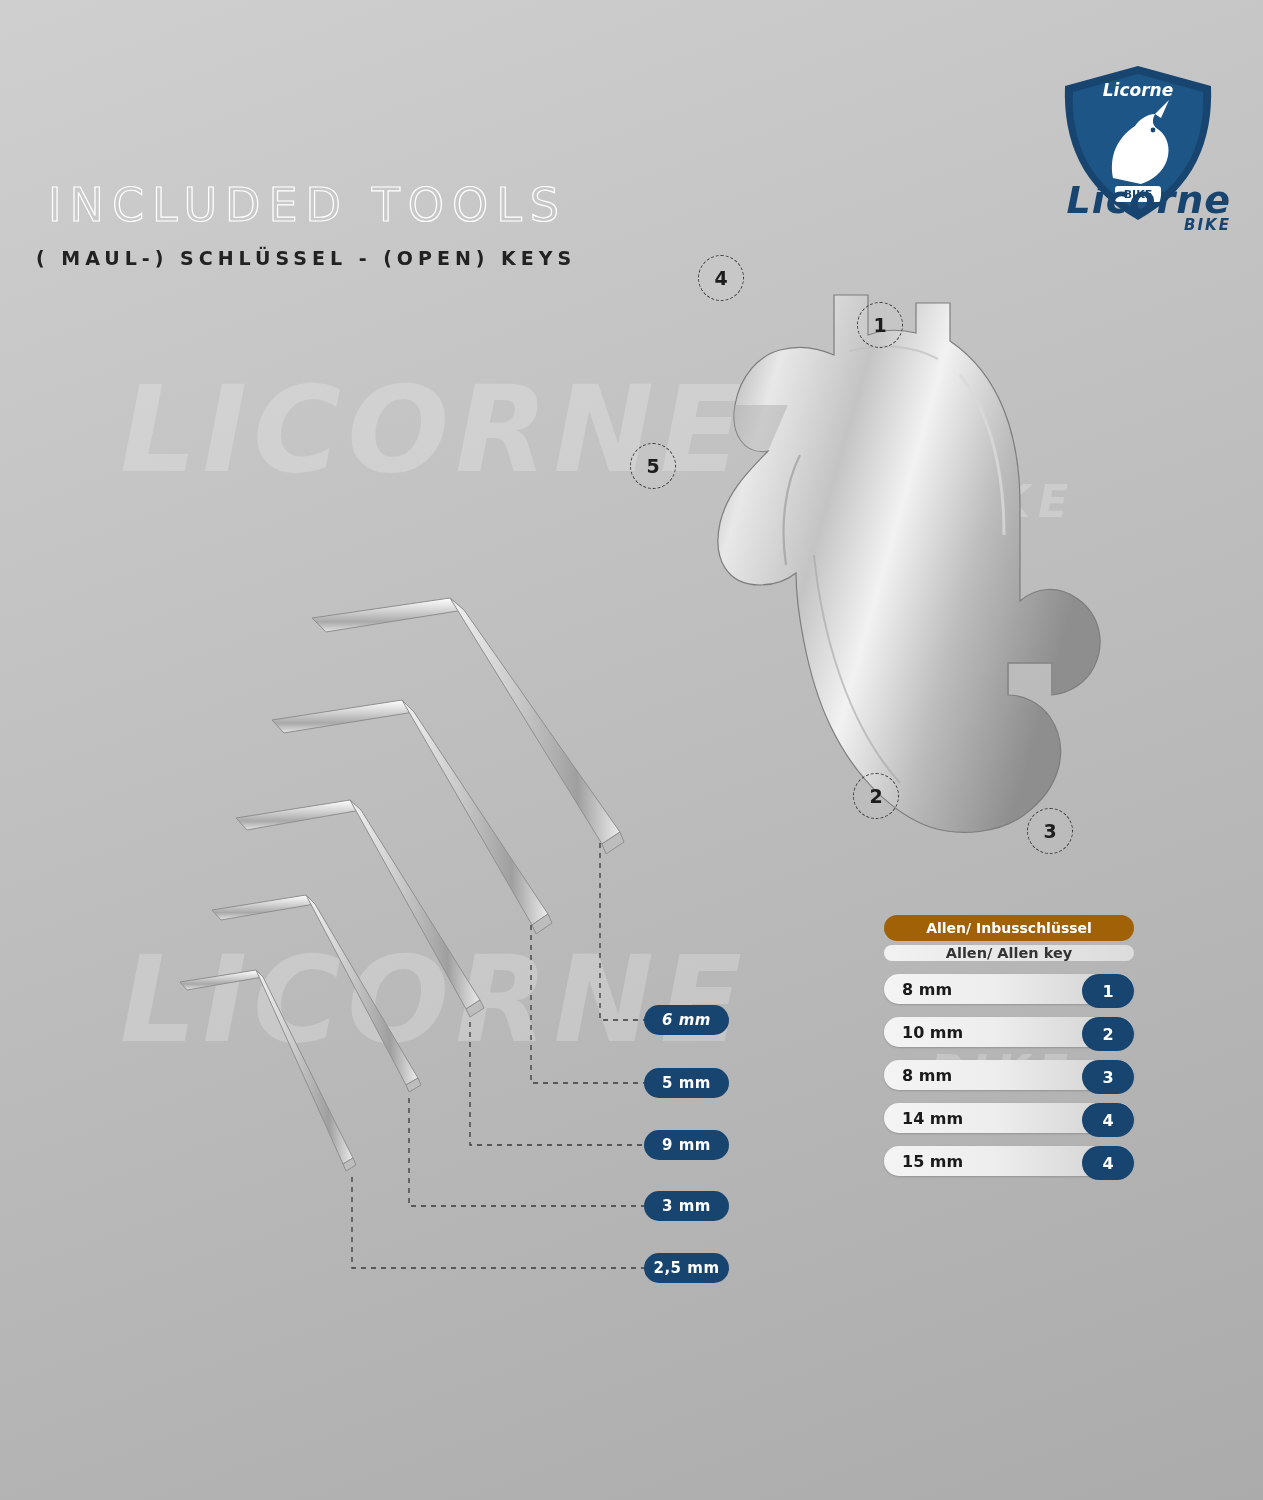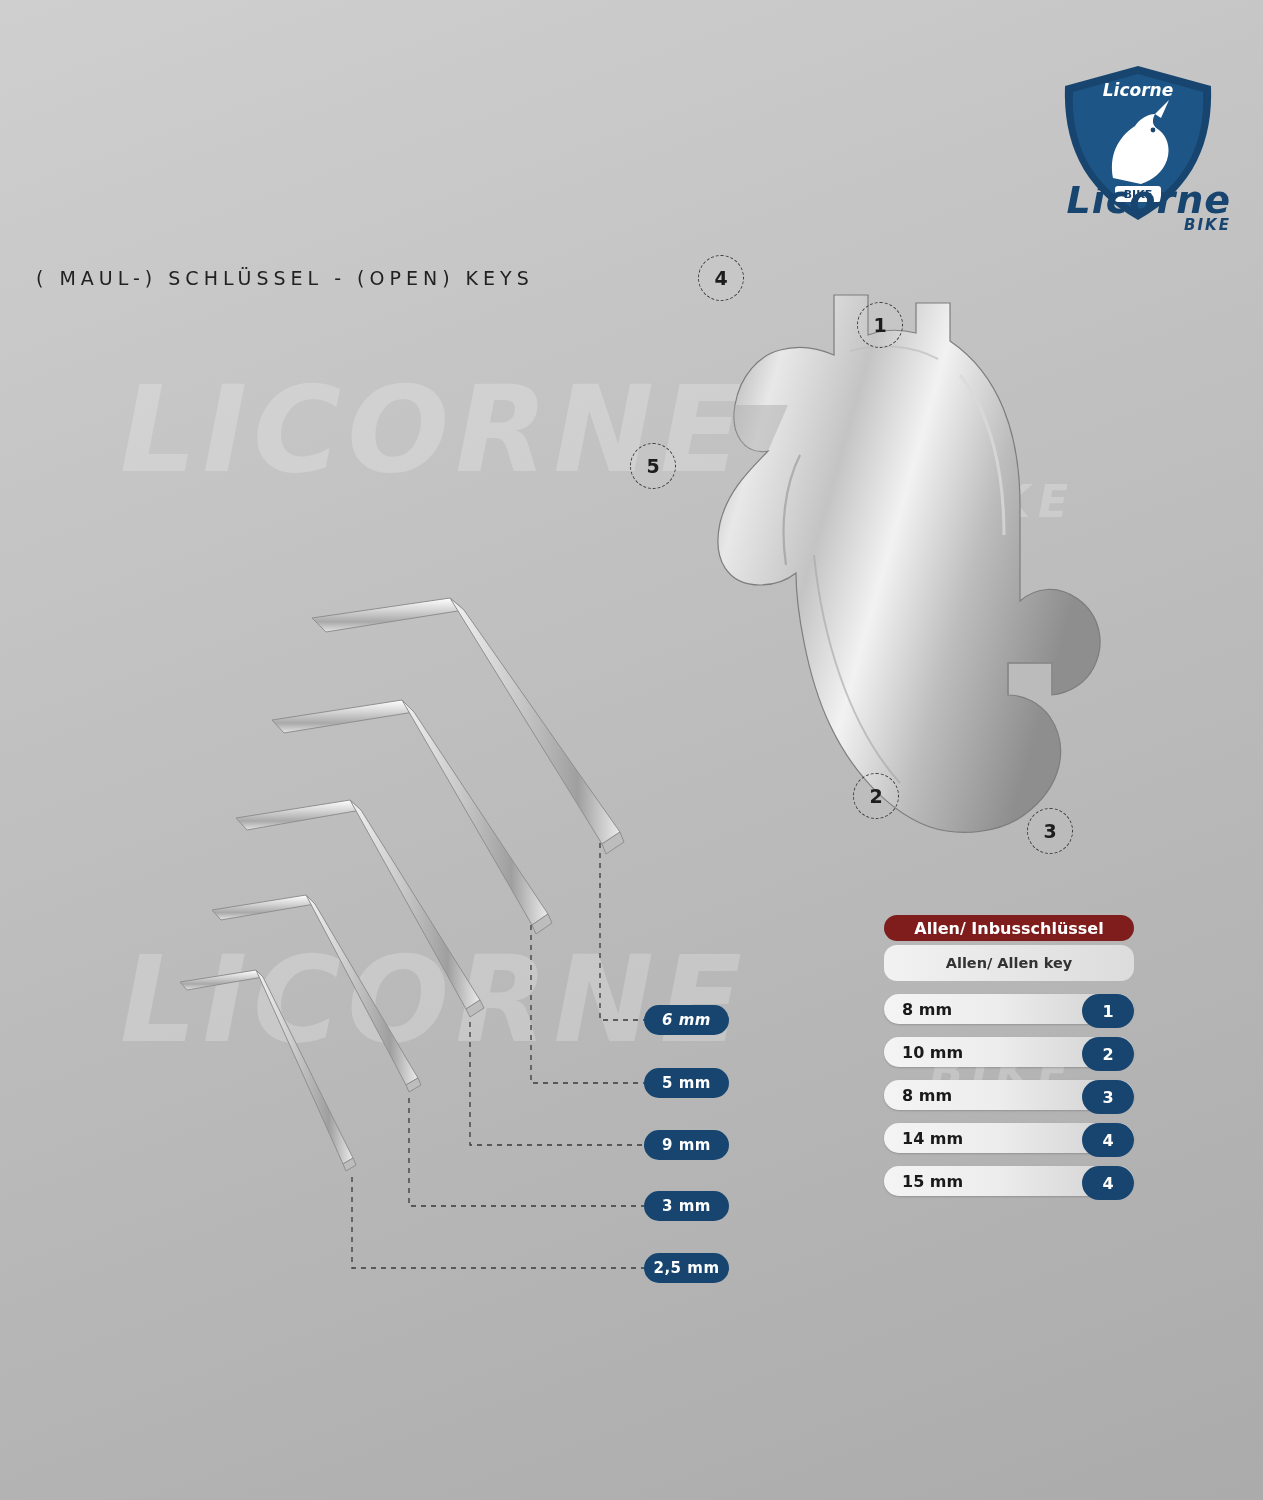--- a/index.html
+++ b/index.html
@@ -42,24 +42,23 @@
     font-size:46px;letter-spacing:8px;
     font-family:"DejaVu Sans", sans-serif;
     font-weight:400;
     color:transparent;
     -webkit-text-stroke:1.2px #ffffff;
     white-space:nowrap;
   }
   .subtitle{
     position:absolute;left:36px;top:247px;
     font-size:19px;letter-spacing:5px;
-    color:#222;font-weight:400;
+    color:#222;font-weight:700;
     font-family:"DejaVu Sans", sans-serif;
     white-space:nowrap;
-    margin-top:20px;
   }
 
   
   .logo{position:absolute;right:30px;top:60px;width:190px;height:175px;}
   .logo-word{
     position:absolute;right:32px;top:178px;
     color:#17456f;font-style:italic;font-weight:700;
     font-size:38px;letter-spacing:1px;
     font-family:"DejaVu Sans", sans-serif;
   }
@@ -86,28 +85,28 @@
     position:absolute;height:30px;width:85px;border-radius:15px;
     background:#17456f;color:#fff;
     display:flex;align-items:center;justify-content:center;
     font-size:15px;font-weight:700;letter-spacing:.5px;
     font-family:"DejaVu Sans", sans-serif;
   }
 
   
   .table{position:absolute;left:884px;top:915px;width:250px;}
   .hdr-dark{
-    background:#7f1d1d;color:#fff;border-radius:13px;height:26px;
-    display:flex;align-items:center;justify-content:center;
-    font-size:16px;font-weight:700;
+    background:#a16207;color:#fff;border-radius:13px;height:26px;
+    display:flex;align-items:center;justify-content:center;
+    font-size:14px;font-weight:700;
     font-family:"DejaVu Sans", sans-serif;
   }
   .hdr-light{
     margin-top:4px;background:linear-gradient(90deg,#f2f2f2,#dcdcdc);
-    color:#333;border-radius:13px;height:36px;
+    color:#333;border-radius:13px;height:16px;
     display:flex;align-items:center;justify-content:center;
     font-size:14.5px;font-weight:700;
     font-family:"DejaVu Sans", sans-serif;
   }
   .row{
     position:relative;margin-top:13px;height:30px;border-radius:17px;
     background:linear-gradient(90deg,#f4f4f4 0%,#ededed 45%,#cfcfcf 100%);
     display:flex;align-items:center;
     box-shadow:0 1px 2px rgba(0,0,0,.18);
   }
@@ -127,20 +126,21 @@
 </head>
 <body>
 
 <div class="stage">
 
   <div class="wm wm-main1">LICORNE</div>
   <div class="wm wm-sub1">BIKE</div>
   <div class="wm wm-main2">LICORNE</div>
   <div class="wm wm-sub2">BIKE</div>
 
+  <div class="title-outline2">INCLUDED TOOLS</div>
   <div class="subtitle">( MAUL-)  SCHLÜSSEL   -   (OPEN) KEYS</div>
 
   <svg class="logo" viewBox="0 0 190 175">
     <path d="M95 6 L168 26 C170 80 152 128 95 160 C38 128 20 80 22 26 Z" fill="#17456f"></path>
     <path d="M95 14 L160 32 C162 80 146 122 95 151 C44 122 28 80 30 32 Z" fill="#1d5686"></path>
     <text x="95" y="36" font-family="DejaVu Sans, sans-serif" font-size="17" font-style="italic" font-weight="700" fill="#ffffff" text-anchor="middle">Licorne</text>
     <path d="M70 118 C66 96 74 78 92 66 C96 60 104 54 112 54 C108 62 110 66 116 70 C124 76 128 88 124 100 C120 112 110 120 98 124 Z" fill="#ffffff"></path>
     <path d="M112 54 L126 40 L118 58 Z" fill="#ffffff"></path>
     <circle cx="110" cy="70" r="2.4" fill="#17456f"></circle>
     <rect x="72" y="126" width="46" height="16" rx="3" fill="#ffffff"></rect>

